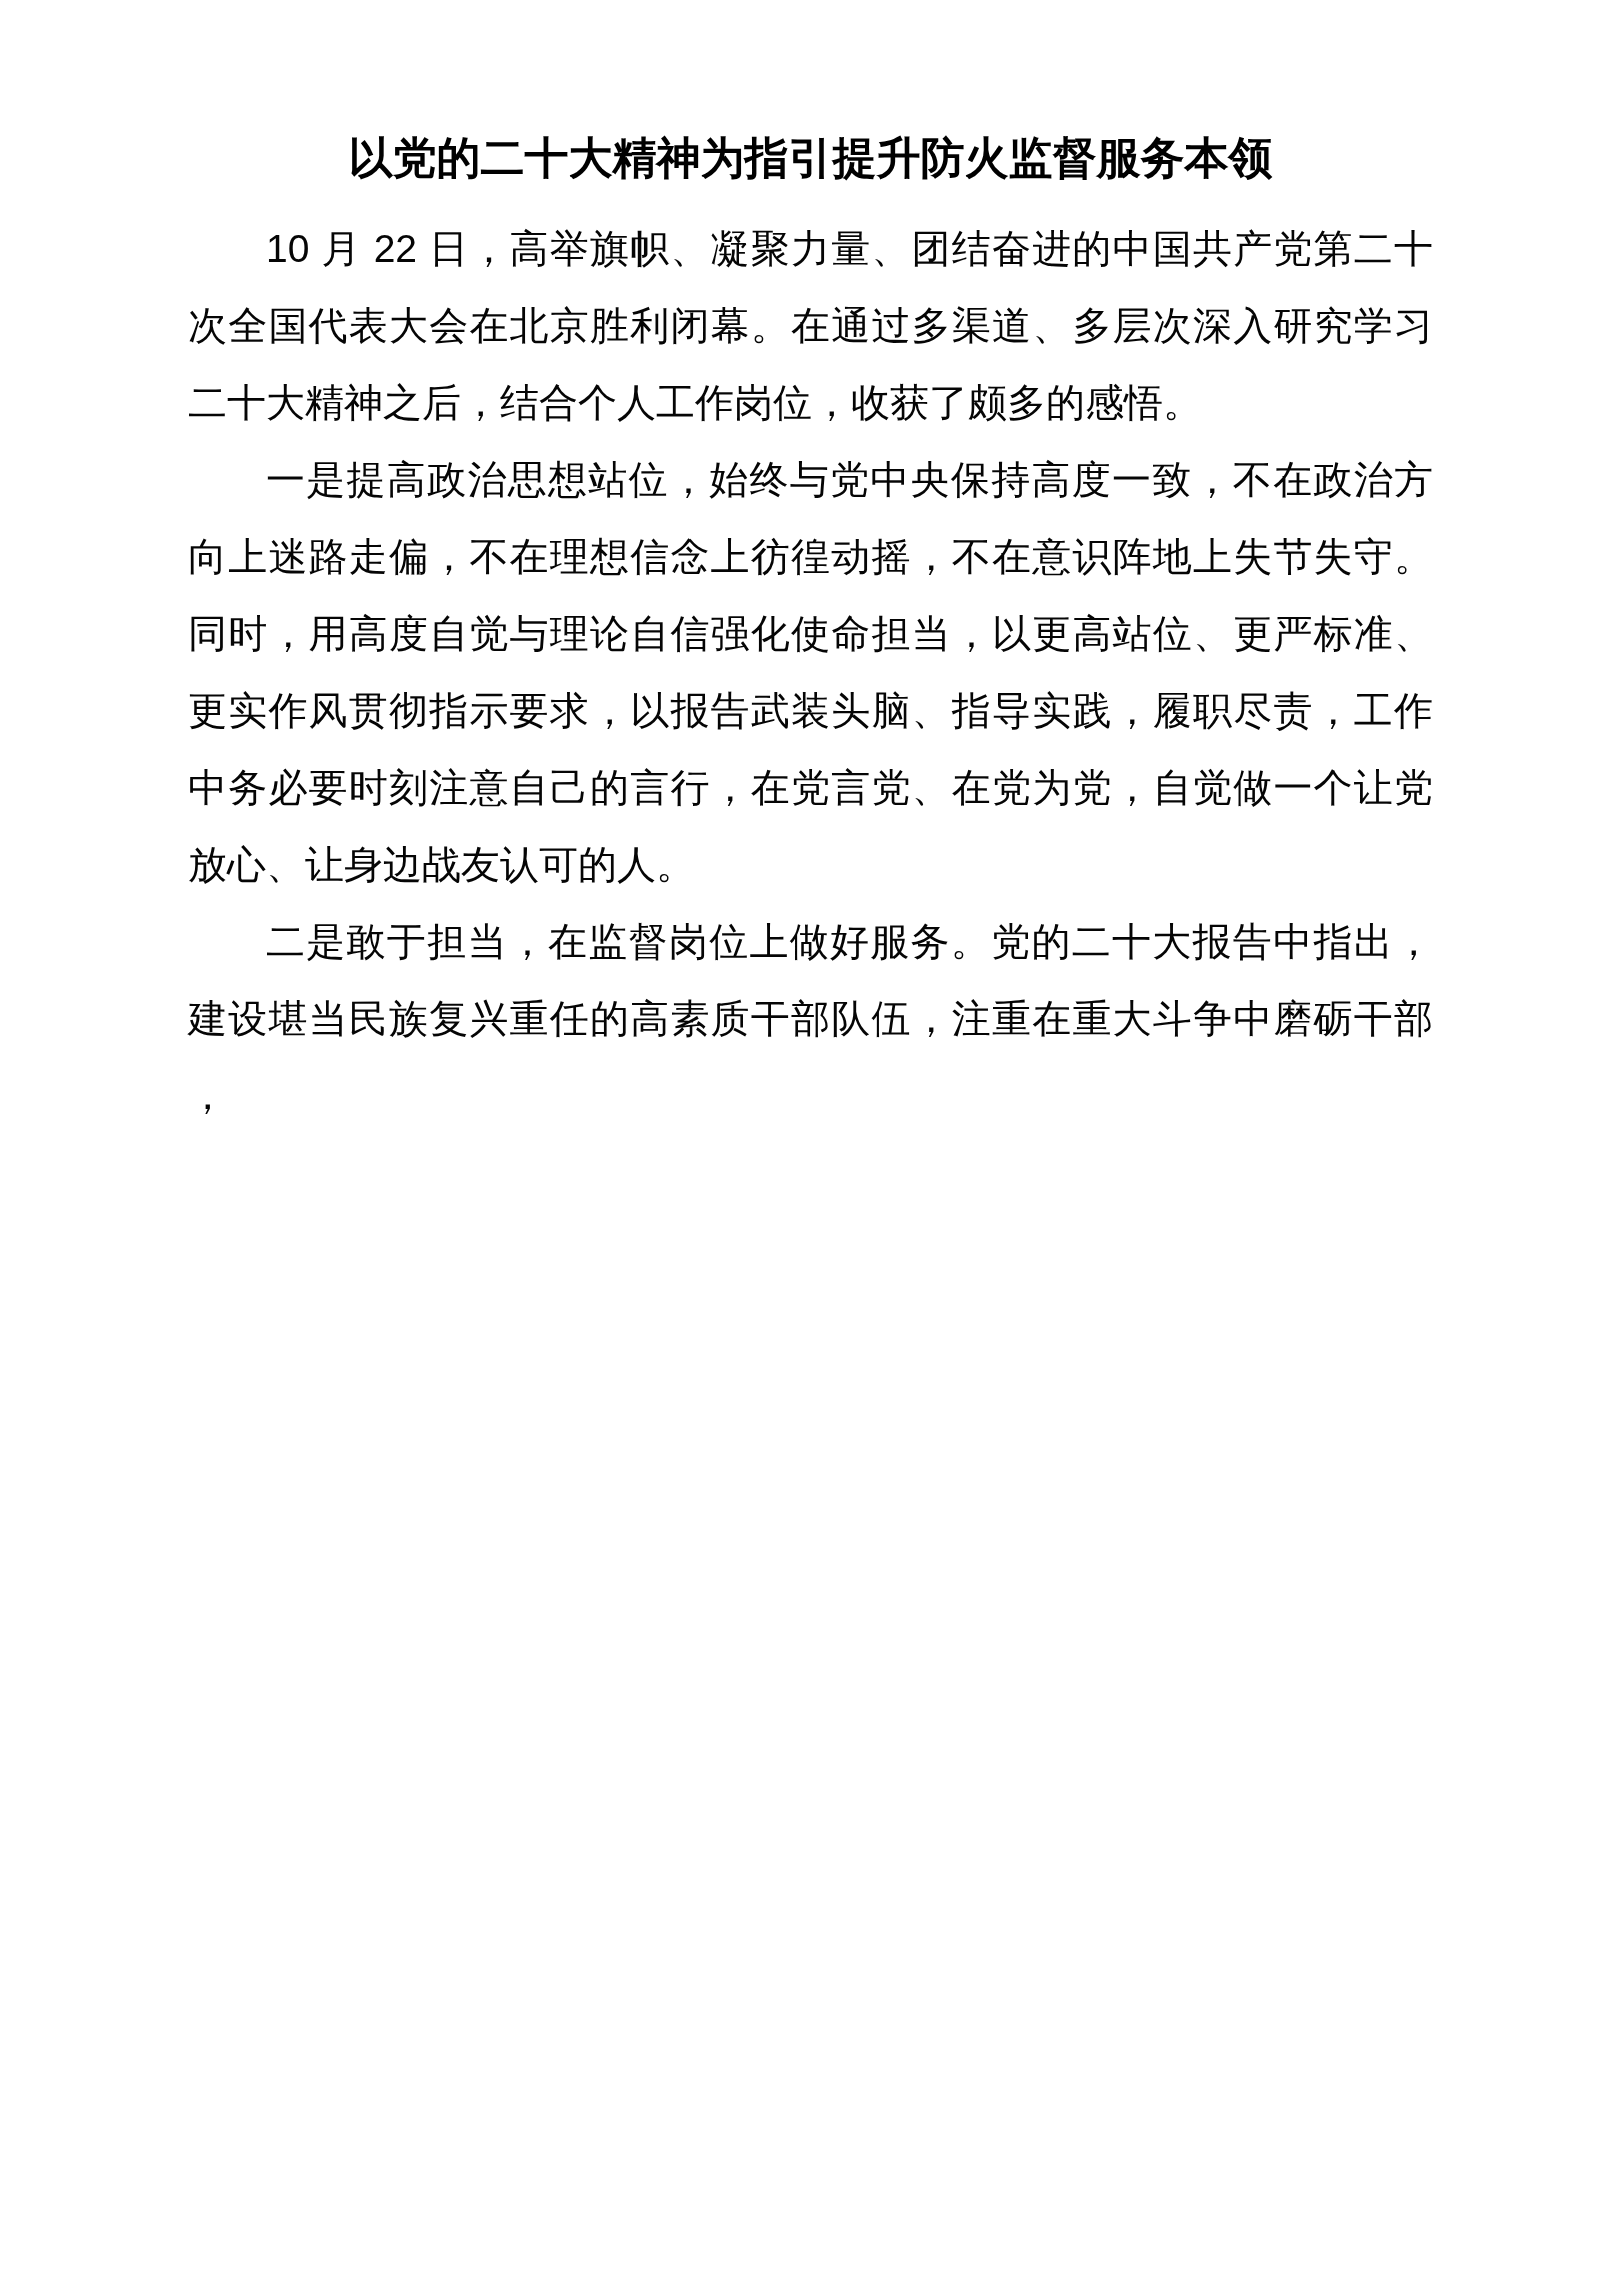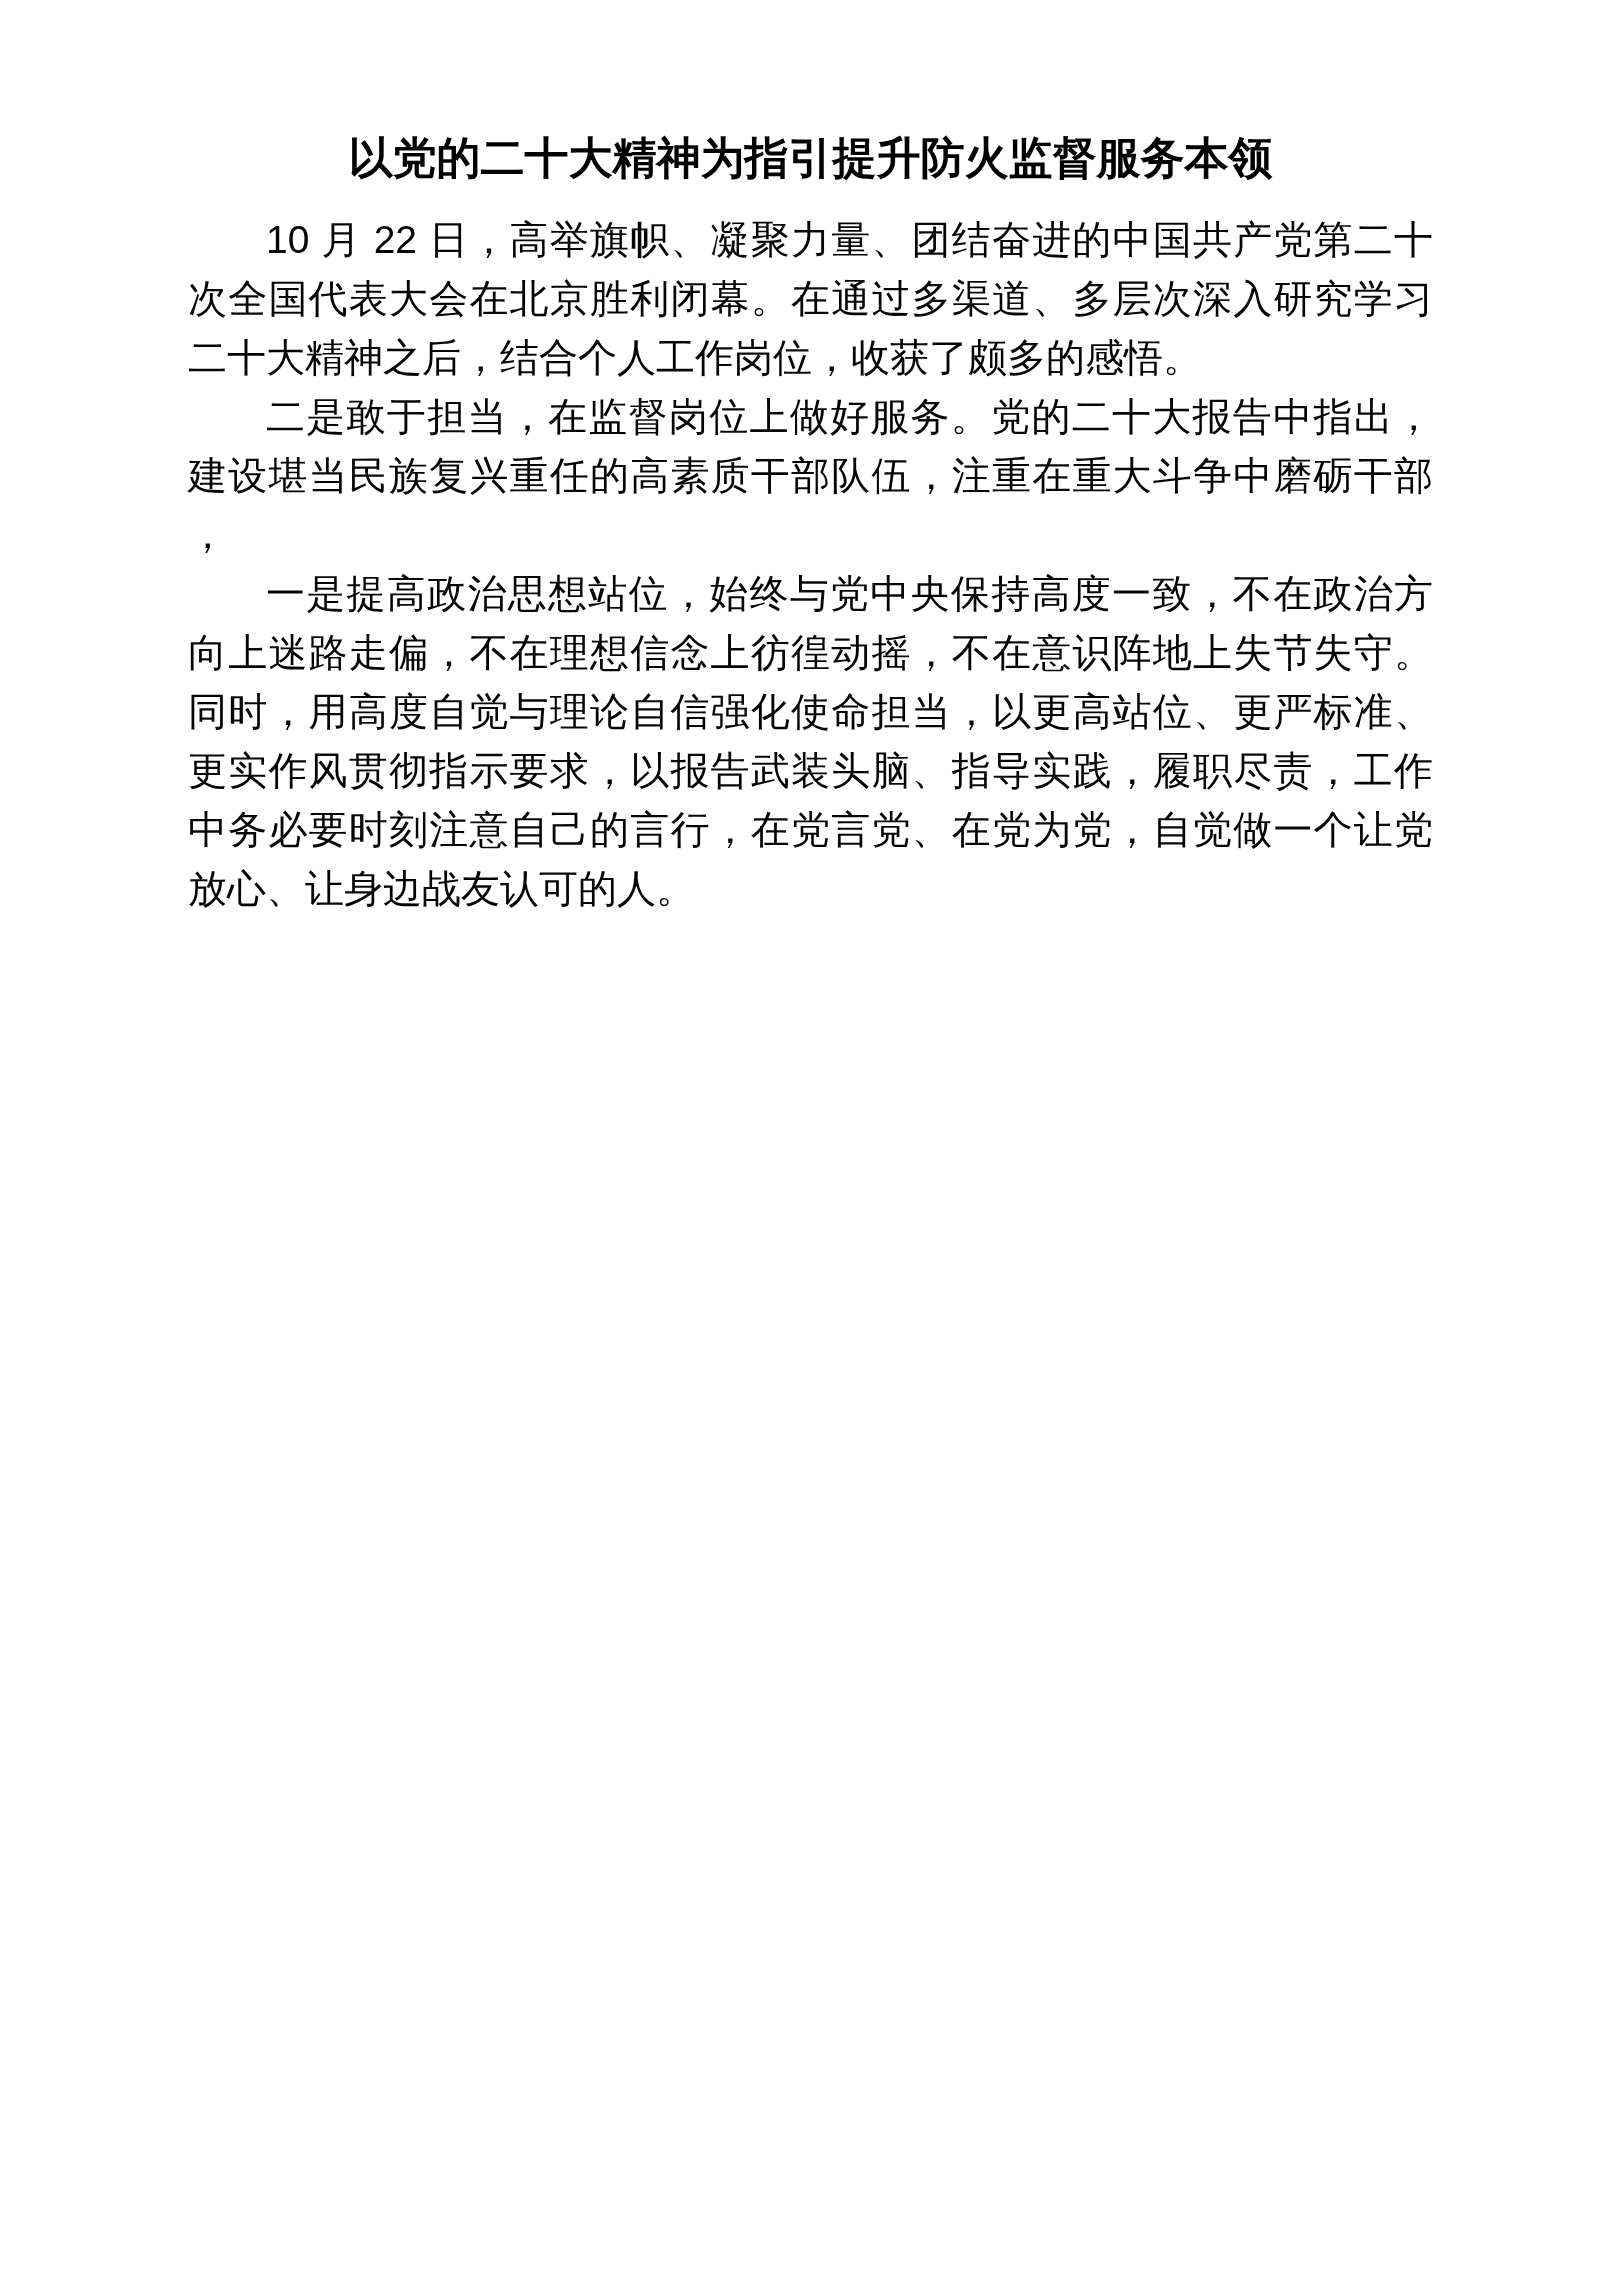--- a/index.html
+++ b/index.html
@@ -29,21 +29,21 @@
       text-align: center;
       color: #000000;
       letter-spacing: 0;
       
       word-break: break-all;
       line-break: anywhere;
     }
 
     .doc-body {
       font-size: 39px;
-      line-height: 59px;
+      line-height: 77px;
       color: #050505;
     }
 
     .para {
       margin: 0;
       text-indent: 2em;
       text-align: justify;
       text-justify: inter-ideograph;
       word-break: break-all;
       line-break: anywhere;
@@ -51,18 +51,18 @@
   </style>
 </head>
 <body>
 
 <div class="page">
 
   <h1 class="doc-title">以党的二十大精神为指引提升防火监督服务本领</h1>
 
   <div class="doc-body">
     <p class="para">10 月 22 日，高举旗帜、凝聚力量、团结奋进的中国共产党第二十次全国代表大会在北京胜利闭幕。在通过多渠道、多层次深入研究学习二十大精神之后，结合个人工作岗位，收获了颇多的感悟。</p>
+    <p class="para">一是提高政治思想站位，始终与党中央保持高度一致，不在政治方向上迷路走偏，不在理想信念上彷徨动摇，不在意识阵地上失节失守。同时，用高度自觉与理论自信强化使命担当，以更高站位、更严标准、更实作风贯彻指示要求，以报告武装头脑、指导实践，履职尽责，工作中务必要时刻注意自己的言行，在党言党、在党为党，自觉做一个让党放心、让身边战友认可的人。</p>
     <p class="para">二是敢于担当，在监督岗位上做好服务。党的二十大报告中指出，建设堪当民族复兴重任的高素质干部队伍，注重在重大斗争中磨砺干部，</p>
-    <p class="para">一是提高政治思想站位，始终与党中央保持高度一致，不在政治方向上迷路走偏，不在理想信念上彷徨动摇，不在意识阵地上失节失守。同时，用高度自觉与理论自信强化使命担当，以更高站位、更严标准、更实作风贯彻指示要求，以报告武装头脑、指导实践，履职尽责，工作中务必要时刻注意自己的言行，在党言党、在党为党，自觉做一个让党放心、让身边战友认可的人。</p>
   </div>
 
 </div>
 
 
 </body></html>

